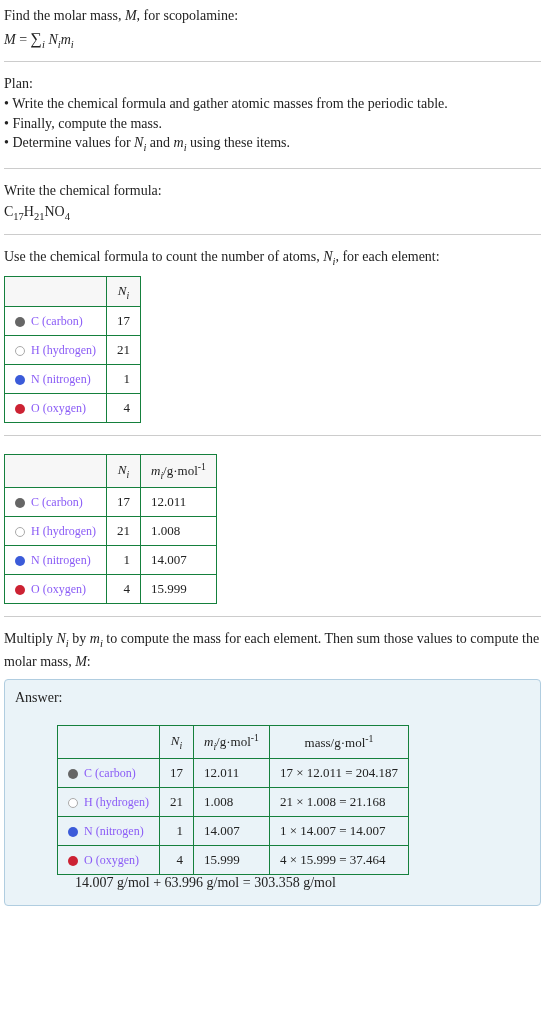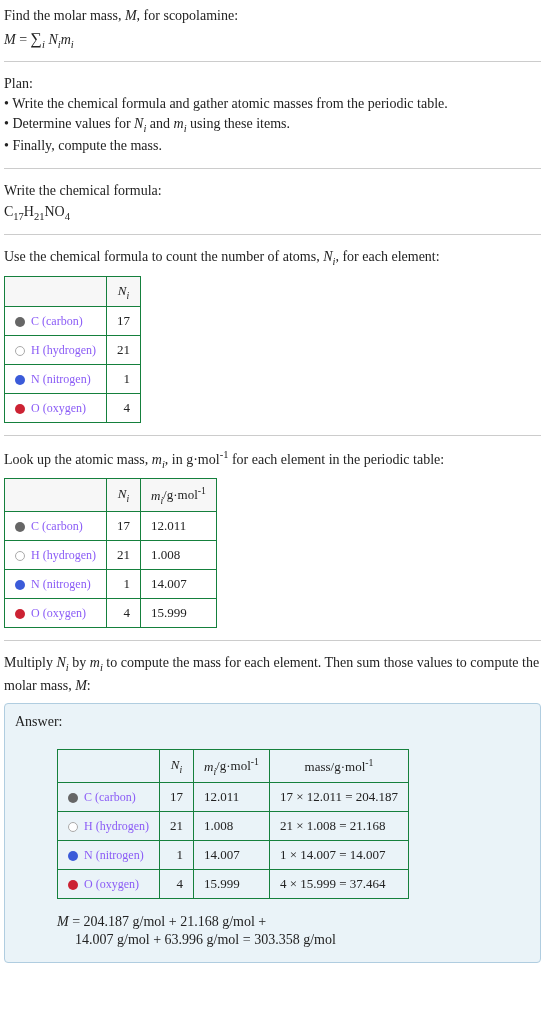--- a/index.html
+++ b/index.html
@@ -88,22 +88,22 @@
   <div class="formula-line">
     <span class="ital">M</span> = <span style="font-size:16px;">∑</span><sub><span class="ital">i</span></sub> <span class="ital">N<sub>i</sub>m<sub>i</sub></span>
   </div>
 </div>
 
 <hr class="divider">
 
 <div class="section">
   <div class="section-text">Plan:</div>
   <div class="section-text">• Write the chemical formula and gather atomic masses from the periodic table.</div>
+  <div class="section-text">• Finally, compute the mass.</div>
   <div class="section-text">• Determine values for <span class="ital">N<sub>i</sub></span> and <span class="ital">m<sub>i</sub></span> using these items.</div>
-  <div class="section-text">• Finally, compute the mass.</div>
 </div>
 
 <hr class="divider">
 
 <div class="section">
   <div class="section-text">Write the chemical formula:</div>
   <div class="formula-line">C<sub>17</sub>H<sub>21</sub>NO<sub>4</sub></div>
 </div>
 
 <hr class="divider">
@@ -132,21 +132,20 @@
       <td class="label"><span class="dot dot-o"></span><span>O (oxygen)</span></td>
       <td class="num">4</td>
     </tr>
   </tbody>
     </table>
 </div>
 
 <hr class="divider">
 
 <div class="section">
-  <div class="section-text">Look up the atomic mass, <span class="ital">m<sub>i</sub></span>, in g·mol<sup>-1</sup> for each element in the periodic table:</div>
   <table class="data-table">
     <tbody>
         <tr>
       <th></th>
       <th><span class="ital">N<sub>i</sub></span></th>
       <th><span class="ital">m<sub>i</sub></span>/g·mol<sup>-1</sup></th>
     </tr>
     <tr>
       <td class="label"><span class="dot dot-c"></span><span>C (carbon)</span></td>
       <td class="num">17</td>
@@ -205,16 +204,15 @@
         <td class="num" style="text-align:left">1 × 14.007 = 14.007</td>
       </tr>
       <tr>
         <td class="label"><span class="dot dot-o"></span><span>O (oxygen)</span></td>
         <td class="num">4</td>
         <td class="num" style="text-align:left">15.999</td>
         <td class="num" style="text-align:left">4 × 15.999 = 37.464</td>
       </tr>
     </tbody>
       </table>
-    <div class="final-line"><span class="ital">M</span> = 204.187 g/mol + 21.168 g/mol +</div>
     <div class="indent2">14.007 g/mol + 63.996 g/mol = 303.358 g/mol</div>
   </div>
 </div>
 
 </body></html>

